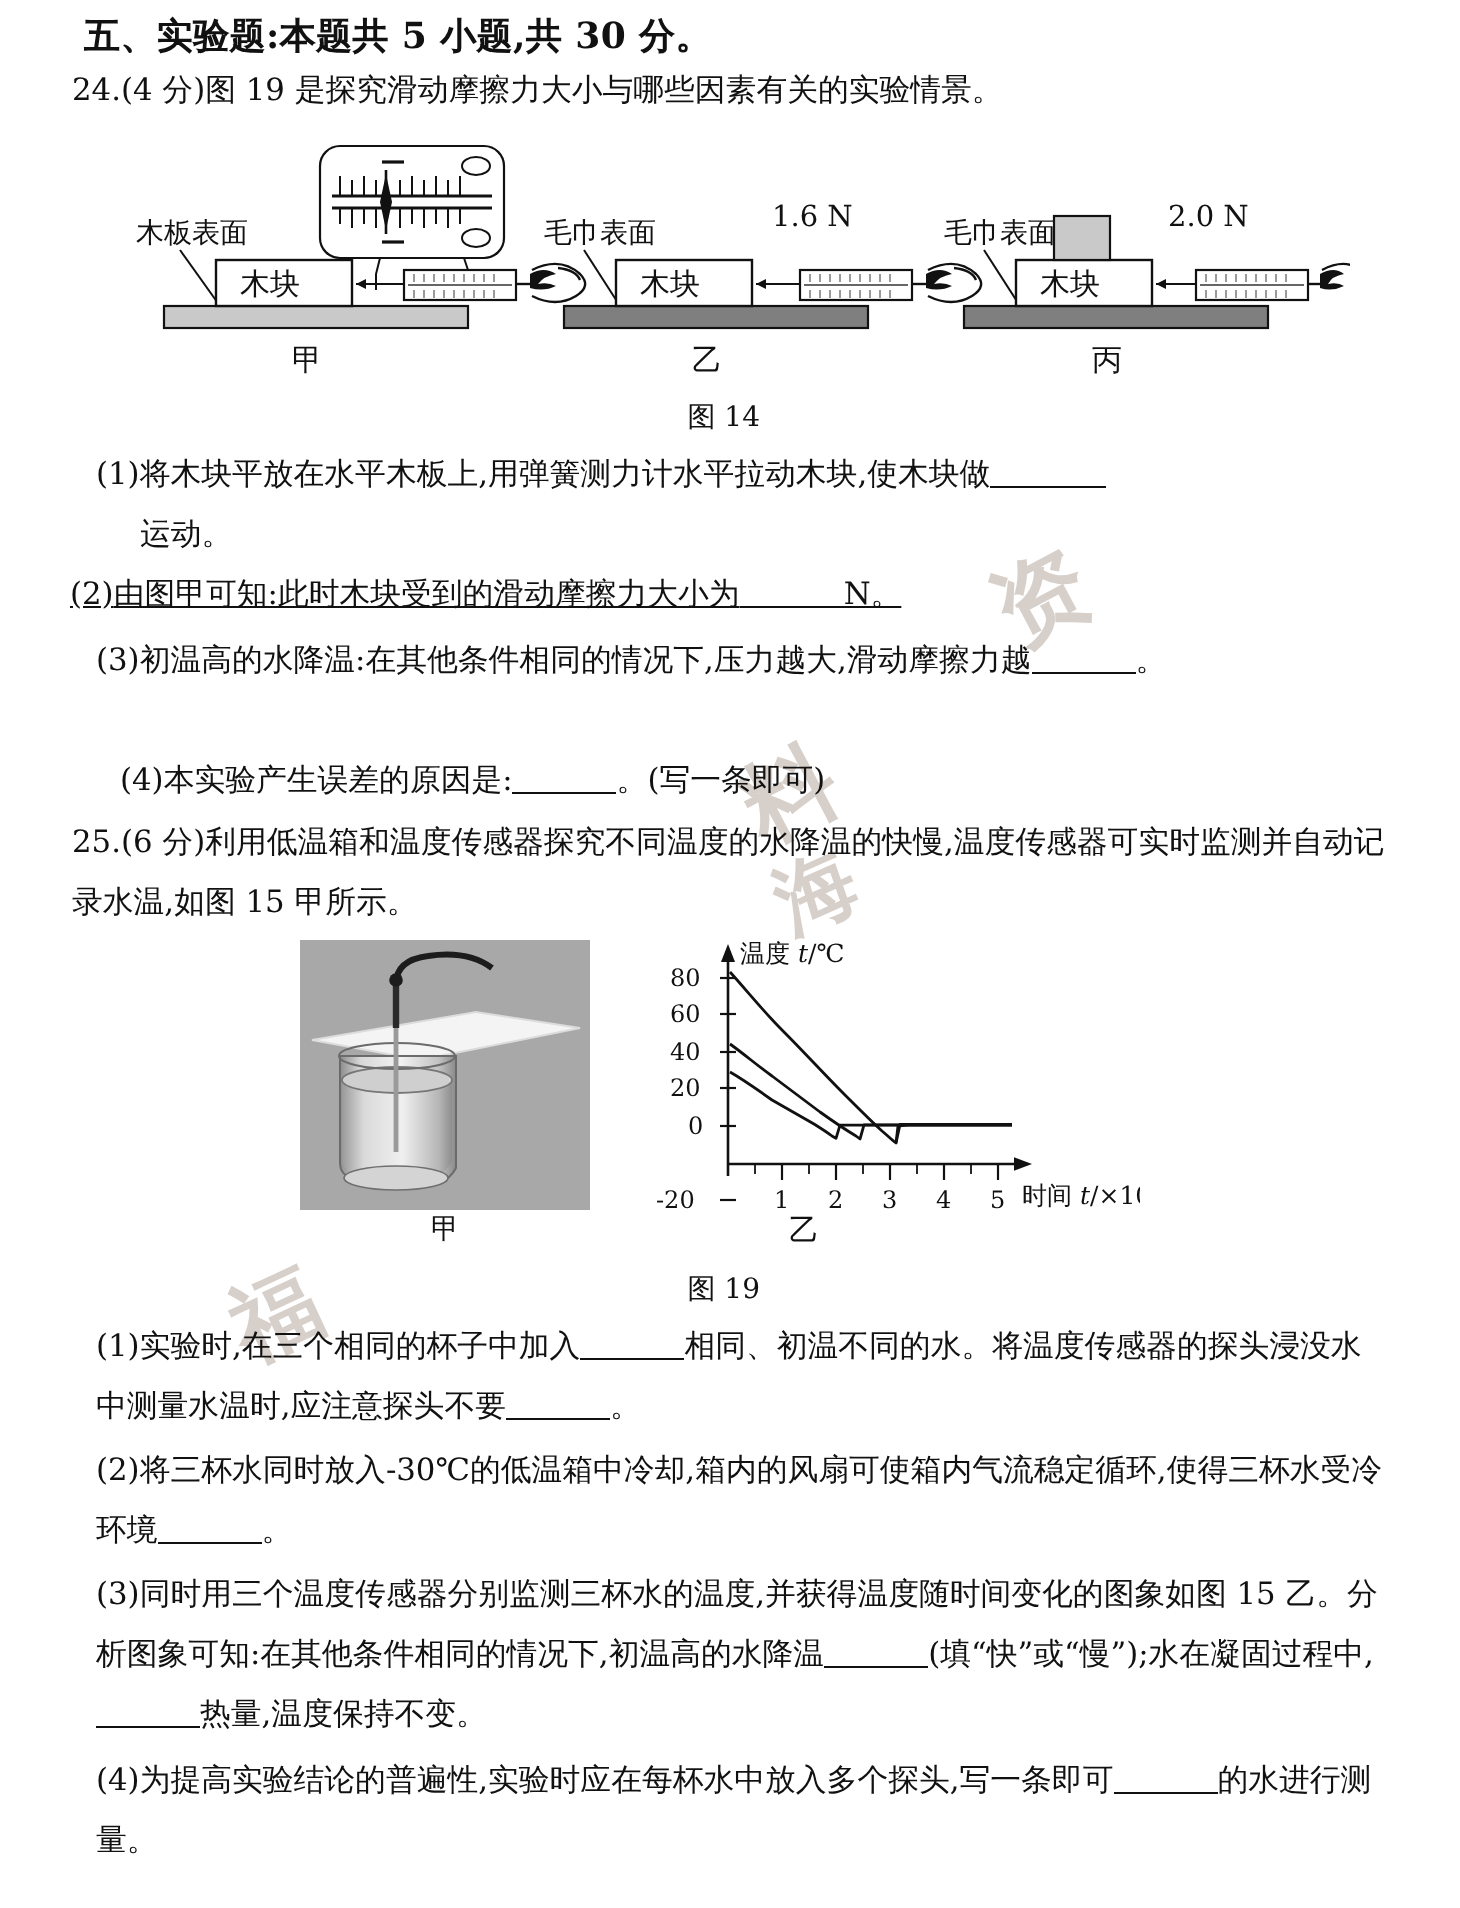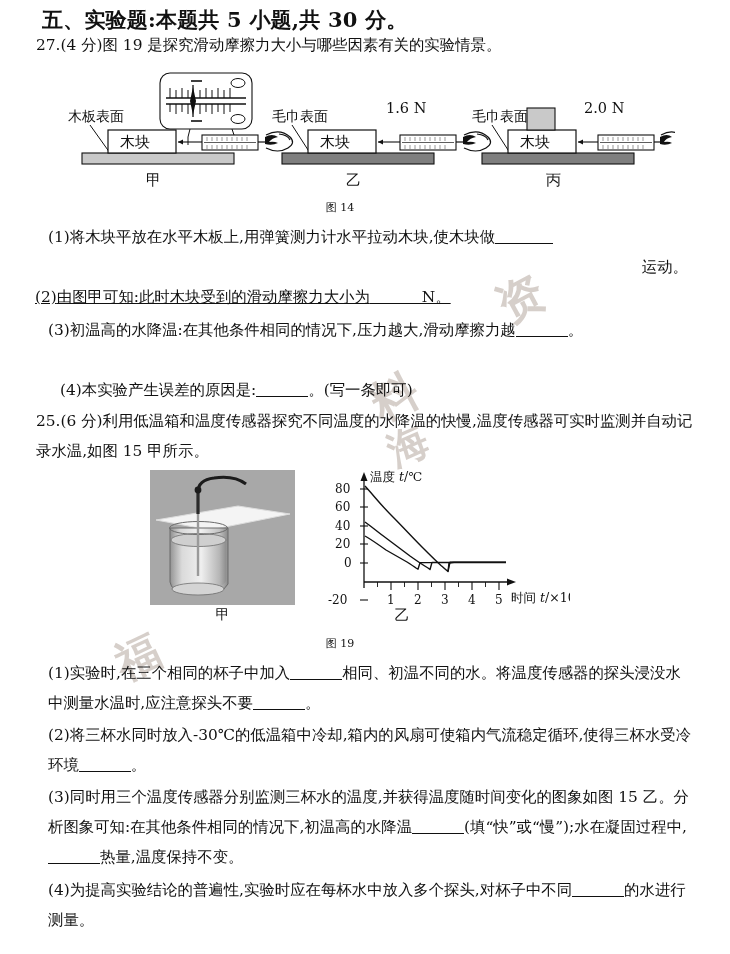--- a/index.html
+++ b/index.html
@@ -16,30 +16,30 @@
   
   .wm { position:absolute; color:rgba(120,95,80,.30); font-weight:bold;
         font-family:"DejaVu Serif",serif; pointer-events:none; user-select:none;
         letter-spacing:2px; }
   .wm1 { left:498px; top:268px; font-size:46px; transform:rotate(-28deg); }
   .wm2 { left:372px; top:366px; font-size:46px; transform:rotate(-28deg); }
   .wm3 { left:388px; top:418px; font-size:40px; transform:rotate(-24deg); }
   .wm4 { left:116px; top:628px; font-size:44px; transform:rotate(-25deg); }
 
   
-  .sec-title { position:absolute; left:42px; top:6px; font-size:21px;
+  .sec-title { position:absolute; left:42px; top:6px; font-size:18px;
                font-weight:bold; letter-spacing:.2px; }
   .q { position:absolute; font-size:15.4px; line-height:30px; }
-  .q .hang { display:block;text-align:right; }
+  .q .hang { display:block; }
   .blank { display:inline-block; border-bottom:1px solid #111;
            height:1em; vertical-align:-2px; }
   .b-md { width:52px; }
   .b-lg { width:58px; }
 
-  .figcap { position:absolute; font-size:11px; text-align:center; }
+  .figcap { position:absolute; font-size:14px; text-align:right; }
 
   
   .fig14 { position:absolute; left:60px; top:71px; width:615px; height:125px; }
   .fig14 svg { display:block; }
 
   
   .fig15 { position:absolute; left:150px; top:470px; width:420px; height:160px; }
   .photo-wrap { position:absolute; left:0px; top:0px; width:145px; height:135px; }
   .photo-bg { position:absolute; inset:0; background:#a8a8a8; }
   .chart { position:absolute; left:172px; top:0px; width:248px; height:150px; }
@@ -57,21 +57,21 @@
 <div class="page">
 
   <div class="wm wm1">资</div>
   <div class="wm wm2">料</div>
   <div class="wm wm3">海</div>
   <div class="wm wm4">福</div>
 
   <div class="sec-title">五、实验题:本题共 5 小题,共 30 分。</div>
 
   <div class="q" style="left:36px; top:30px; width:660px;">
-    <span>27.</span><span>(4 分)</span><span>图 19 是探究滑动摩擦力大小与哪些因素有关的实验情景。</span>
+    <span>24.</span><span>(4 分)</span><span>图 19 是探究滑动摩擦力大小与哪些因素有关的实验情景。</span>
   </div>
 
   <div class="fig14">
     <svg width="615" height="125" viewBox="0 0 615 125">
 
       <g>
         <rect x="100" y="2" width="92" height="56" rx="10" ry="10" fill="#fff" stroke="#111" stroke-width="1.1"></rect>
         <line x1="106" y1="27" x2="186" y2="27" stroke="#111" stroke-width="1.6"></line>
         <line x1="106" y1="33" x2="186" y2="33" stroke="#111" stroke-width="1.6"></line>
 
@@ -368,16 +368,16 @@
 
   <div class="q" style="left:48px; top:720px; width:645px;">
     <span>(2)</span><span>将三杯水同时放入-30℃的低温箱中冷却,箱内的风扇可使箱内气流稳定循环,使得三杯水受冷环境</span><span class="blank b-md"></span><span>。</span>
   </div>
 
   <div class="q" style="left:48px; top:782px; width:645px;">
     <span>(3)</span><span>同时用三个温度传感器分别监测三杯水的温度,并获得温度随时间变化的图象如图 15 乙。分析图象可知:在其他条件相同的情况下,初温高的水降温</span><span class="blank b-md"></span><span>(填“快”或“慢”);水在凝固过程中,</span><span class="blank b-md"></span><span>热量,温度保持不变。</span>
   </div>
 
   <div class="q" style="left:48px; top:875px; width:645px;">
-    <span>(4)</span><span>为提高实验结论的普遍性,实验时应在每杯水中放入多个探头,对杯子中不同</span><span class="blank b-md"></span><span>的水进行测量。</span>
+    <span>(4)</span><span>为提高实验结论的普遍性,实验时应在每杯水中放入多个探头,写一条即可</span><span class="blank b-md"></span><span>的水进行测量。</span>
   </div>
 
 </div>
 
 </body></html>

